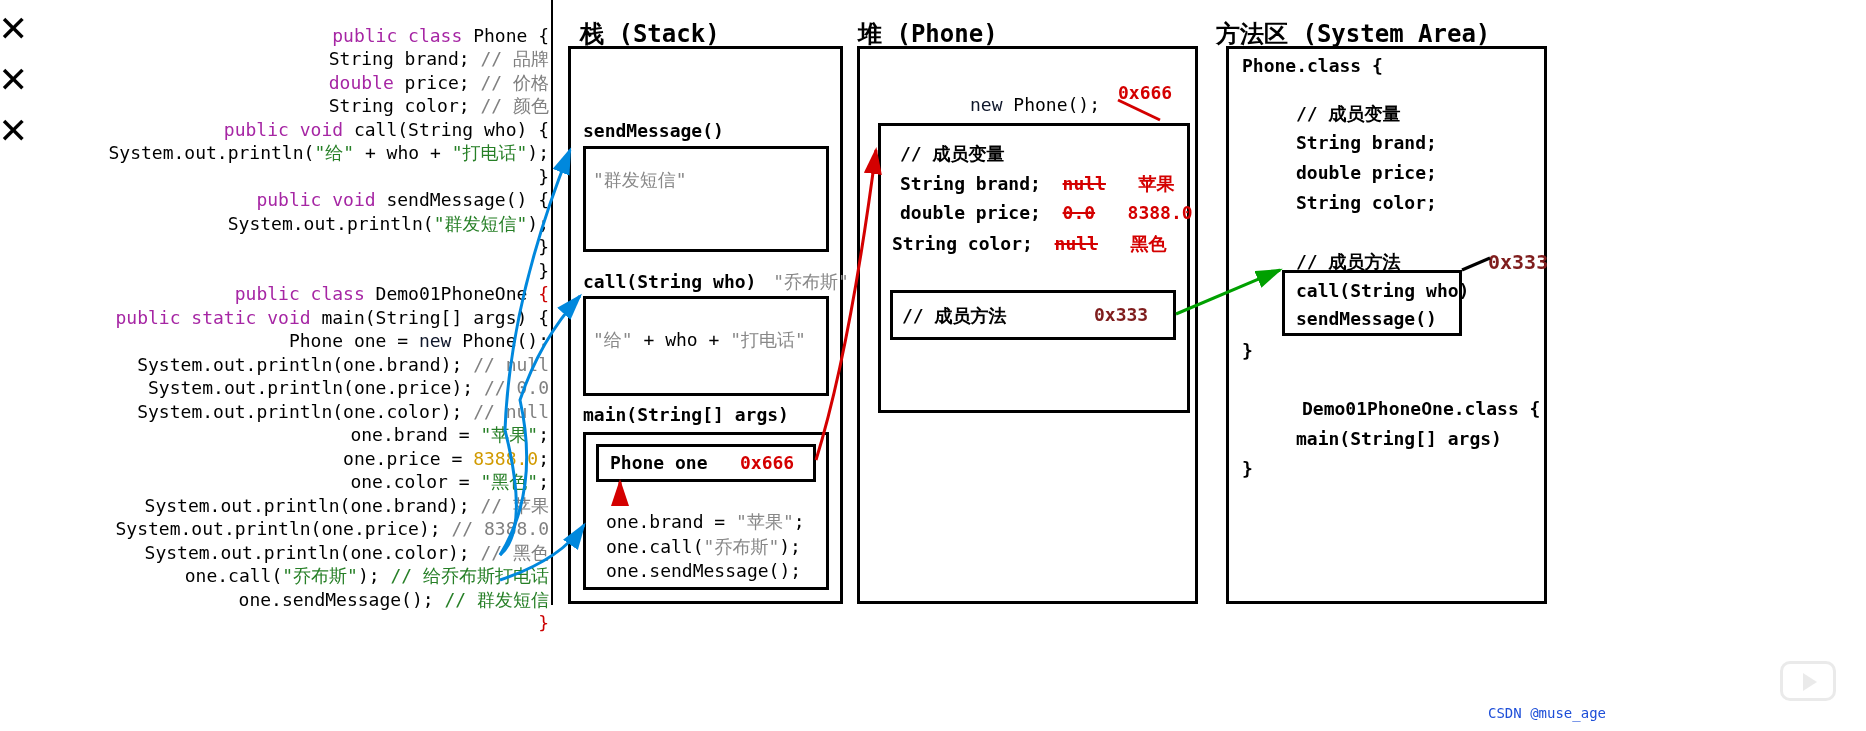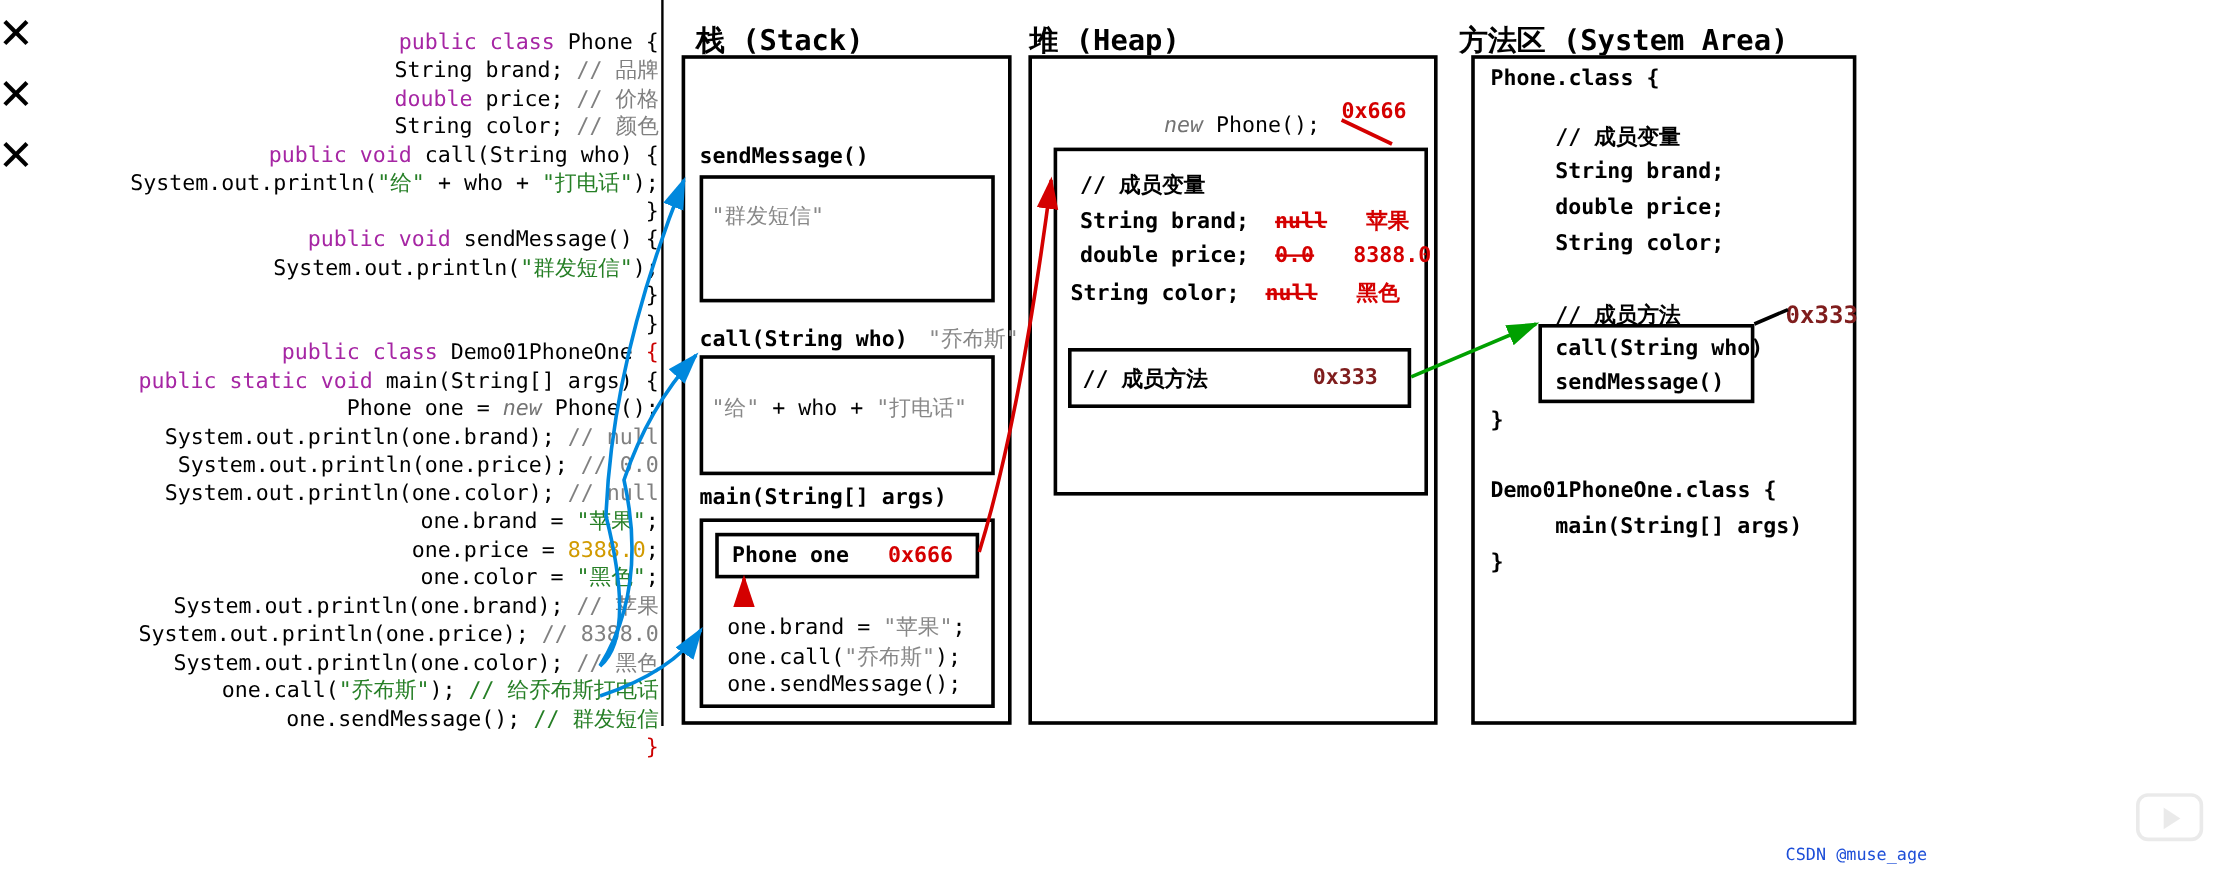--- a/index.html
+++ b/index.html
@@ -16,21 +16,21 @@
     left: 4px;
     top: 0;
     width: 545px;
     font-size: 18px;
     line-height: 23.5px;
     white-space: pre;
     font-family: Consolas, monospace;
     text-align: right;
   }
   .kw-purple { color: #a626a4; }
-  .kw-blue { color: #737373; font-style: italic; }
+  .kw-blue { color: #0f172a; }
   .kw-green-dark { color: #267f26; }
   .kw-gray { color: #808080; }
   .kw-orange { color: #d19a00; }
   .kw-red-brace { color: #cc0000; }
   .col-title {
     position: absolute;
     font-weight: bold;
     font-size: 24px;
   }
   .box { position: absolute; border: 3px solid #000; background: #fff; }
@@ -97,21 +97,21 @@
 <span>        one.color = <span class="kw-green-dark">"黑色"</span>;</span>
 <span>        System.out.println(one.brand); <span class="kw-gray">// 苹果</span></span>
 <span>        System.out.println(one.price); <span class="kw-gray">// 8388.0</span></span>
 <span>        System.out.println(one.color); <span class="kw-gray">// 黑色</span></span>
 <span>        one.call(<span class="kw-green-dark">"乔布斯"</span>); <span class="kw-green-dark">// 给乔布斯打电话</span></span>
 <span>        one.sendMessage(); <span class="kw-green-dark">// 群发短信</span></span>
 <span>    <span class="kw-red-brace">}</span></span>
 </div>
 
 <div class="col-title" style="left:580px; top:18px;">栈 (Stack)</div>
-<div class="col-title" style="left:858px; top:18px;">堆 (Heap)</div>
+<div class="col-title" style="left:858px; top:18px;">堆 (Phone)</div>
 <div class="col-title" style="left:1216px; top:18px;">方法区 (System Area)</div>
 
 <div class="box" style="left:568px; top:46px; width:275px; height:558px;"></div>
 
 <div class="txt" style="left:583px; top:120px;">sendMessage()</div>
 <div class="inner-box" style="left:583px; top:146px; width:246px; height:106px;"></div>
 <div class="txt-normal quote-gray" style="left:593px; top:168px;">"群发短信"</div>
 <div class="x-mark" style="left:772px; top:202px;">✕</div>
 
 <div class="txt" style="left:583px; top:270px;">
@@ -163,21 +163,21 @@
 <div class="txt" style="left:1296px; top:102px;">// 成员变量</div>
 <div class="txt" style="left:1296px; top:132px;">String brand;</div>
 <div class="txt" style="left:1296px; top:162px;">double price;</div>
 <div class="txt" style="left:1296px; top:192px;">String color;</div>
 <div class="txt" style="left:1296px; top:250px;">// 成员方法</div>
 <div class="txt-normal addr-green" style="left:1488px; top:250px; font-size:20px;">0x333</div>
 <div class="inner-box" style="left:1282px; top:270px; width:180px; height:66px;"></div>
 <div class="txt" style="left:1296px; top:280px;">call(String who)</div>
 <div class="txt" style="left:1296px; top:308px;">sendMessage()</div>
 <div class="txt" style="left:1242px; top:340px;">}</div>
-<div class="txt" style="left:1242px; top:398px;">Demo01PhoneOne.class {</div>
+<div class="txt" style="left:1302px; top:398px;">Demo01PhoneOne.class {</div>
 <div class="txt" style="left:1296px; top:428px;">main(String[] args)</div>
 <div class="txt" style="left:1242px; top:458px;">}</div>
 
 <svg class="arrows" width="1866" height="731">
   <defs>
     <marker id="ah-blue" markerWidth="10" markerHeight="10" refX="8" refY="3" orient="auto">
       <path d="M0,0 L0,6 L9,3 z" fill="#0088dd"></path>
     </marker>
     <marker id="ah-red" markerWidth="10" markerHeight="10" refX="8" refY="3" orient="auto">
       <path d="M0,0 L0,6 L9,3 z" fill="#d40000"></path>

